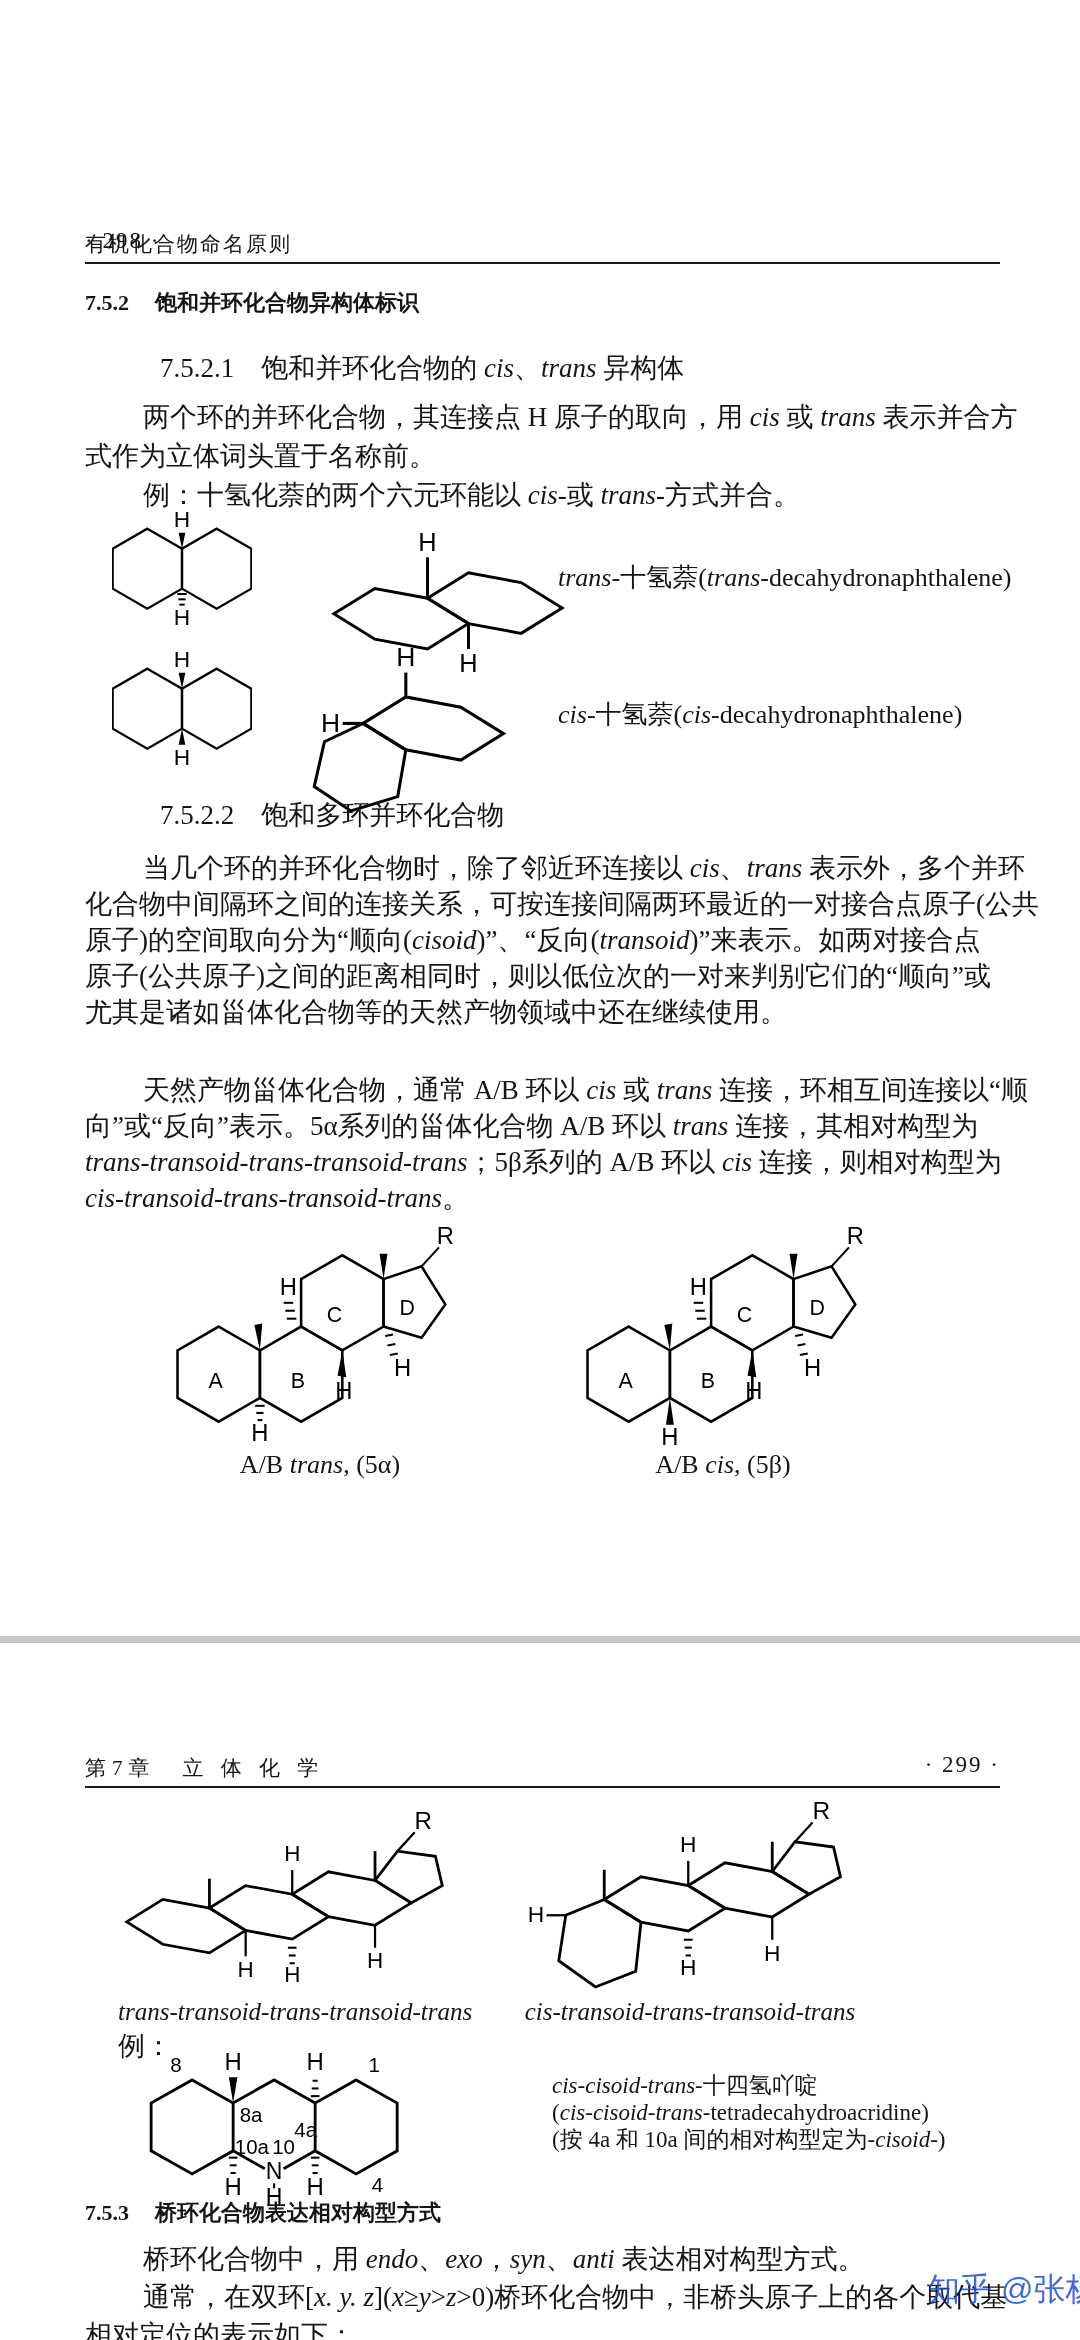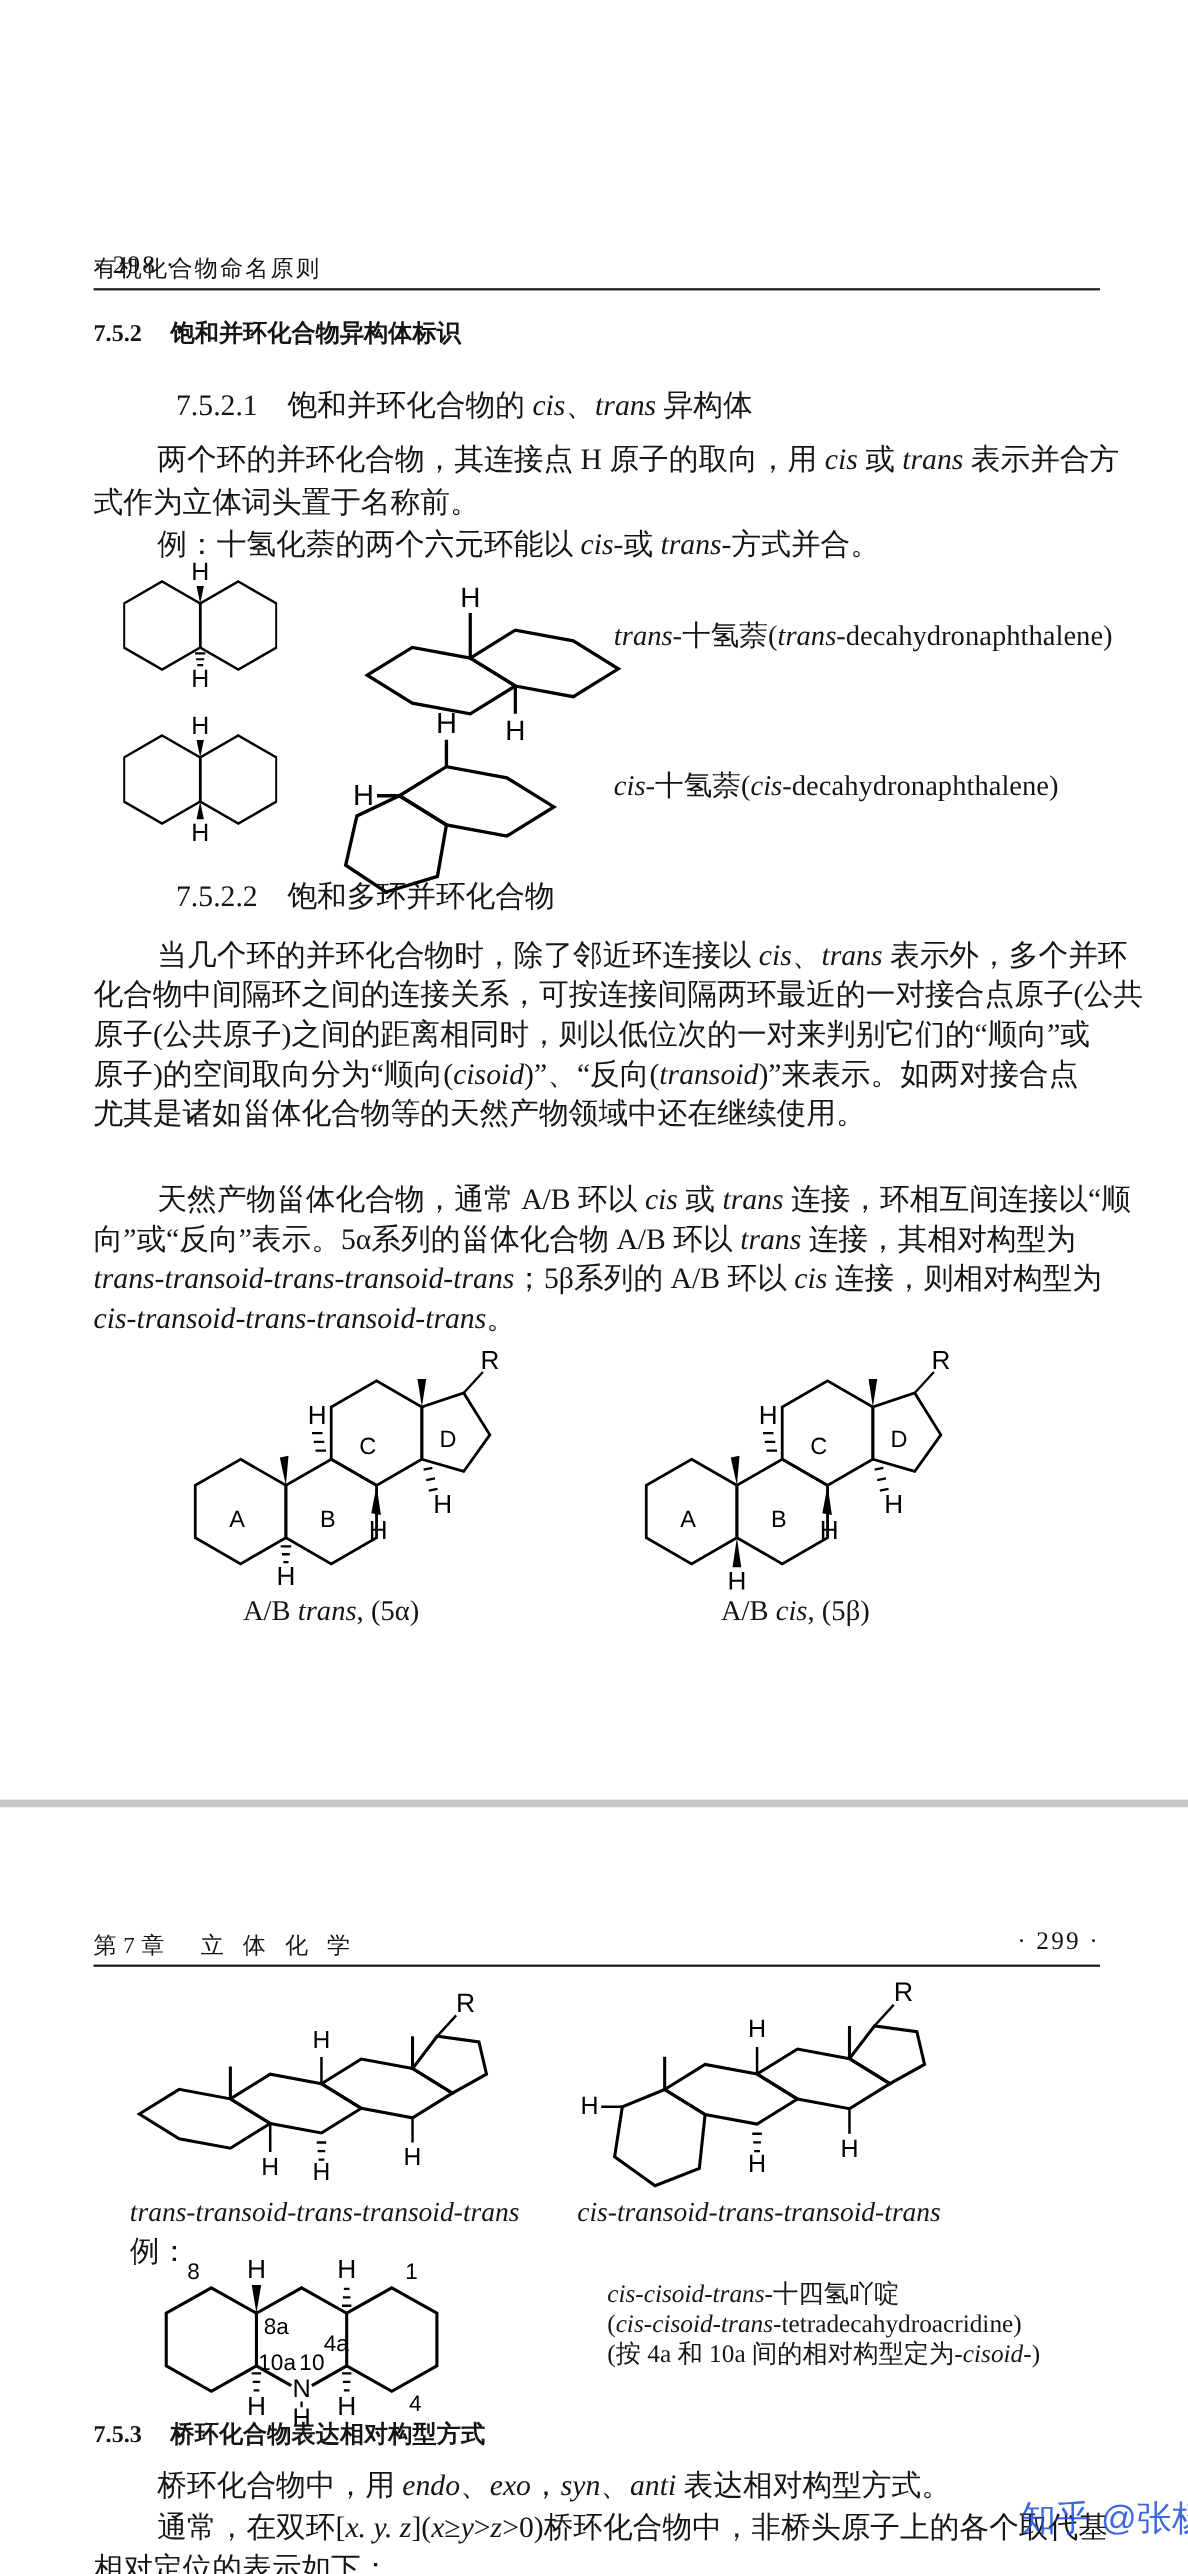--- a/index.html
+++ b/index.html
@@ -111,22 +111,22 @@
     <text class="at" x="28" y="34" font-size="26">H</text>
   </svg>
 
   <div class="abs figlabel" style="left:558px; top:697px;"><span class="it">cis</span><span>-十氢萘(</span><span class="it">cis</span><span>-decahydronaphthalene)</span></div>
 
   <div class="abs h3" style="left:160px; top:797px;"><span>7.5.2.2　饱和多环并环化合物</span></div>
 
   <div class="para" style="top:850px;">
     <div class="ln ind"><span>当几个环的并环化合物时，除了邻近环连接以 </span><span class="it">cis</span><span>、</span><span class="it">trans</span><span> 表示外，多个并环</span></div>
     <div class="ln"><span>化合物中间隔环之间的连接关系，可按连接间隔两环最近的一对接合点原子(公共</span></div>
+    <div class="ln"><span>原子)的空间取向分为“顺向(</span><span class="it">cisoid</span><span>)”、“反向(</span><span class="it">transoid</span><span>)”来表示。如两对接合点</span></div>
     <div class="ln"><span>原子(公共原子)之间的距离相同时，则以低位次的一对来判别它们的“顺向”或</span></div>
-    <div class="ln"><span>原子)的空间取向分为“顺向(</span><span class="it">cisoid</span><span>)”、“反向(</span><span class="it">transoid</span><span>)”来表示。如两对接合点</span></div>
     <div class="ln"><span>尤其是诸如甾体化合物等的天然产物领域中还在继续使用。</span></div>
   </div>
 
   <div class="para" style="top:1072px;">
     <div class="ln ind"><span>天然产物甾体化合物，通常 A/B 环以 </span><span class="it">cis</span><span> 或 </span><span class="it">trans</span><span> 连接，环相互间连接以“顺</span></div>
     <div class="ln"><span>向”或“反向”表示。5α系列的甾体化合物 A/B 环以 </span><span class="it">trans</span><span> 连接，其相对构型为</span></div>
     <div class="ln"><span class="it">trans-transoid-trans-transoid-trans</span><span>；5β系列的 A/B 环以 </span><span class="it">cis</span><span> 连接，则相对构型为</span></div>
     <div class="ln"><span class="it">cis-transoid-trans-transoid-trans</span><span>。</span></div>
   </div>
 
@@ -189,21 +189,21 @@
     <line class="bond" stroke-width="2.6" x1="316" y1="22" x2="338" y2="-2"></line>
     <text class="at" x="346" y="-6" font-size="30">R</text>
     <polygon class="wedge" points="112,188 107,222 117,222"></polygon>
     <text class="at" x="112" y="248" font-size="30">H</text>
     <text class="rl" x="56" y="176" font-size="27">A</text>
     <text class="rl" x="160" y="176" font-size="27">B</text>
     <text class="rl" x="206" y="92" font-size="27">C</text>
     <text class="rl" x="298" y="84" font-size="27">D</text>
   </svg>
 
-  <div class="abs figcap" style="left:156px; top:1450px; width:290px;"><span>A/B </span><span class="it">trans</span><span>, (5α)</span></div>
+  <div class="abs figcap" style="left:175px; top:1450px; width:290px;"><span>A/B </span><span class="it">trans</span><span>, (5α)</span></div>
   <div class="abs figcap" style="left:578px; top:1450px; width:290px;"><span>A/B </span><span class="it">cis</span><span>, (5β)</span></div>
 
 </section>
 
 <div class="divider" style="top:1636px;"></div>
 
 <section>
 
   <div class="abs pghead-title" style="left:85px; top:1754px; width:715px; letter-spacing:6px;">第7章　立 体 化 学</div>
   <div class="abs pghead-num" style="left:880px; top:1752px; width:120px; text-align:right;">· 299 ·</div>

